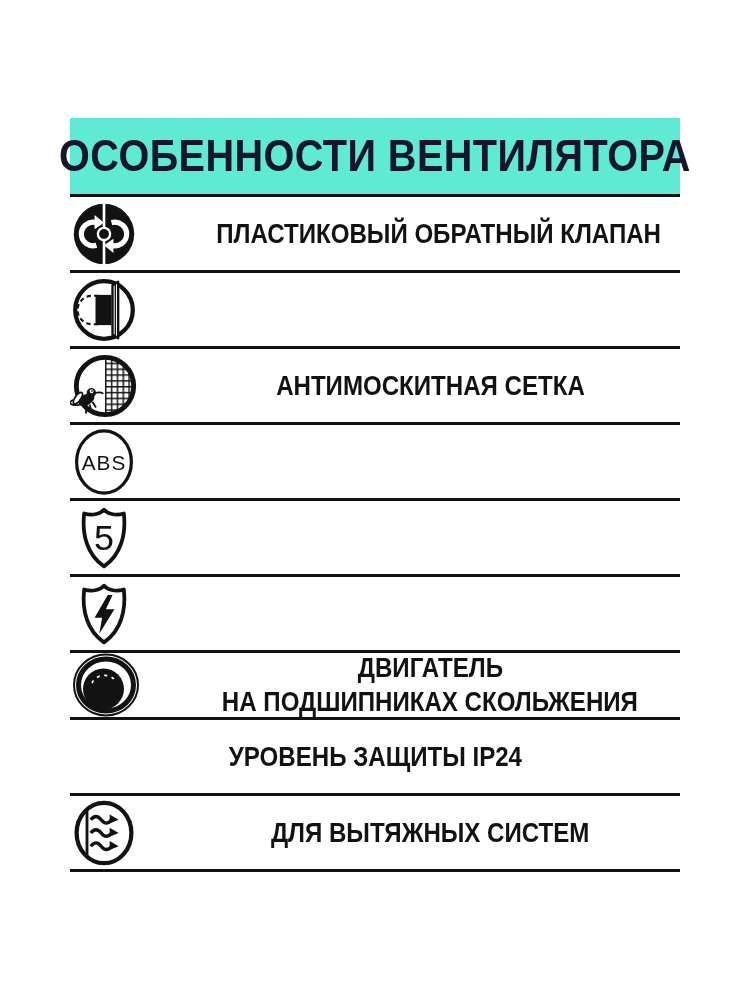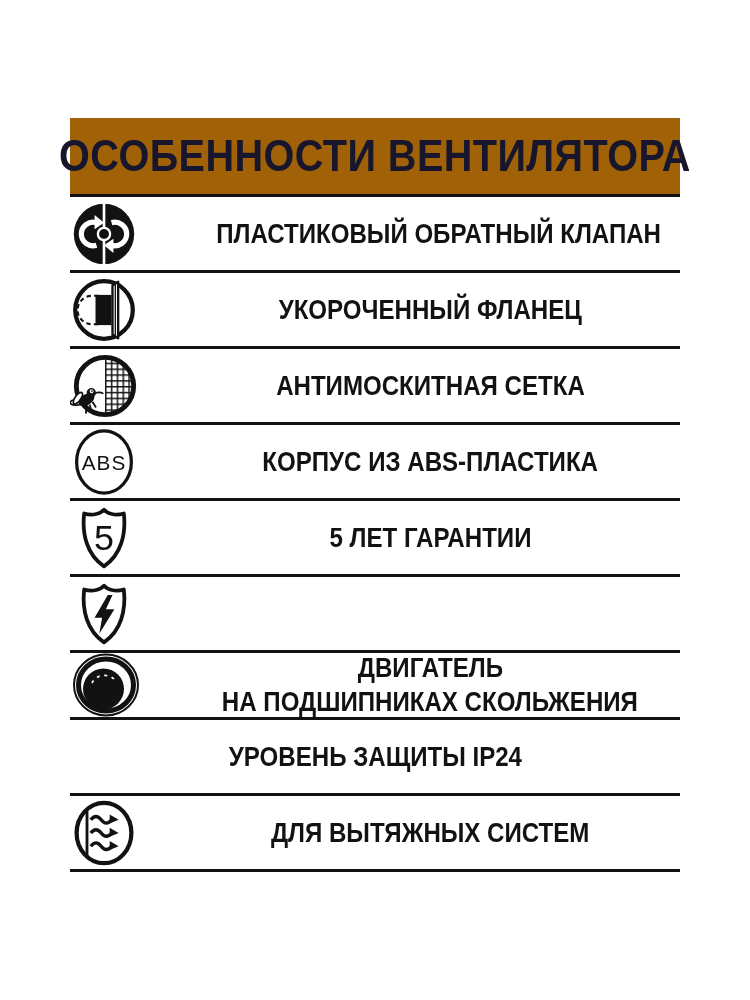--- a/index.html
+++ b/index.html
@@ -35,21 +35,21 @@
     transform:scaleX(0.86);transform-origin:center;line-height:1.2;
   }
   svg{display:block;}
   svg text{font-family:"Liberation Sans", sans-serif;fill:#121212;}
 </style>
 </head>
 <body>
 
 <div class="sheet">
 
-  <div class="header" style="background:#a16207;">
+  <div class="header" style="background:#5eead4;">
     <div class="header-title">ОСОБЕННОСТИ ВЕНТИЛЯТОРА</div>
   </div>
   <div class="divider"></div>
 
   <div class="feature-row">
     <div class="icon-cell">
       <svg width="68" height="68" viewBox="0 0 72 72">
         <circle cx="36" cy="36" r="32" fill="#121212"></circle>
         <rect x="34.6" y="3" width="2.8" height="66" fill="#fff"></rect>
         <path d="M 28 24 A 12.5 12.5 0 1 0 28 48" fill="none" stroke="#fff" stroke-width="5.5"></path>
@@ -67,23 +67,20 @@
 
   <div class="feature-row">
     <div class="icon-cell">
       <svg width="68" height="68" viewBox="0 0 72 72">
         <circle cx="36" cy="36" r="30.5" fill="none" stroke="#121212" stroke-width="4.5"></circle>
         <path d="M 30 21 L 23 21 A 15 15 0 0 0 23 51 L 30 51" fill="none" stroke="#121212" stroke-width="2.2" stroke-dasharray="4.5 3.5"></path>
         <rect x="27" y="20" width="17" height="32" fill="#121212"></rect>
         <polygon points="45,10 51,6 51,66 45,62" fill="#ffffff" stroke="#121212" stroke-width="2.5" stroke-linejoin="round"></polygon>
         <line x1="48" y1="8" x2="48" y2="63" stroke="#121212" stroke-width="1.4"></line>
       </svg>
-    </div>
-    <div class="label-cell">
-      <div class="feature-label">УКОРОЧЕННЫЙ ФЛАНЕЦ</div>
     </div>
   </div>
   <div class="divider"></div>
 
   <div class="feature-row">
     <div class="icon-cell">
       <svg width="70" height="70" viewBox="0 0 72 72">
         <defs>
           <pattern id="mesh" width="6" height="6" patternUnits="userSpaceOnUse">
             <path d="M0 0.8 H6 M0.8 0 V6" stroke="#121212" stroke-width="1.5" fill="none"></path>
@@ -109,35 +106,29 @@
   </div>
   <div class="divider"></div>
 
   <div class="feature-row">
     <div class="icon-cell">
       <svg width="68" height="72" viewBox="0 0 72 76">
         <ellipse cx="36" cy="38" rx="29" ry="33" fill="none" stroke="#121212" stroke-width="3.4"></ellipse>
         <text x="36" y="46" text-anchor="middle" font-size="22" font-weight="500" letter-spacing="1">ABS</text>
       </svg>
     </div>
-    <div class="label-cell">
-      <div class="feature-label">КОРПУС ИЗ ABS-ПЛАСТИКА</div>
-    </div>
   </div>
   <div class="divider"></div>
 
   <div class="feature-row">
     <div class="icon-cell">
       <svg width="68" height="72" viewBox="0 0 72 76">
         <path d="M36 8 C 33 12 24 15 15 12 C 12.5 34 18 56 36 68 C 54 56 59.5 34 57 12 C 48 15 39 12 36 8 Z" fill="none" stroke="#121212" stroke-width="4" stroke-linejoin="round"></path>
         <text x="36" y="51" text-anchor="middle" font-size="38" font-weight="400">5</text>
       </svg>
-    </div>
-    <div class="label-cell">
-      <div class="feature-label">5 ЛЕТ ГАРАНТИИ</div>
     </div>
   </div>
   <div class="divider"></div>
 
   <div class="feature-row">
     <div class="icon-cell">
       <svg width="68" height="72" viewBox="0 0 72 76">
         <path d="M36 8 C 33 12 24 15 15 12 C 12.5 34 18 56 36 68 C 54 56 59.5 34 57 12 C 48 15 39 12 36 8 Z" fill="none" stroke="#121212" stroke-width="4" stroke-linejoin="round"></path>
         <polygon points="40,18 26,42 34,42 31,59 47,33 38,33 45,18" fill="#121212"></polygon>
       </svg>

